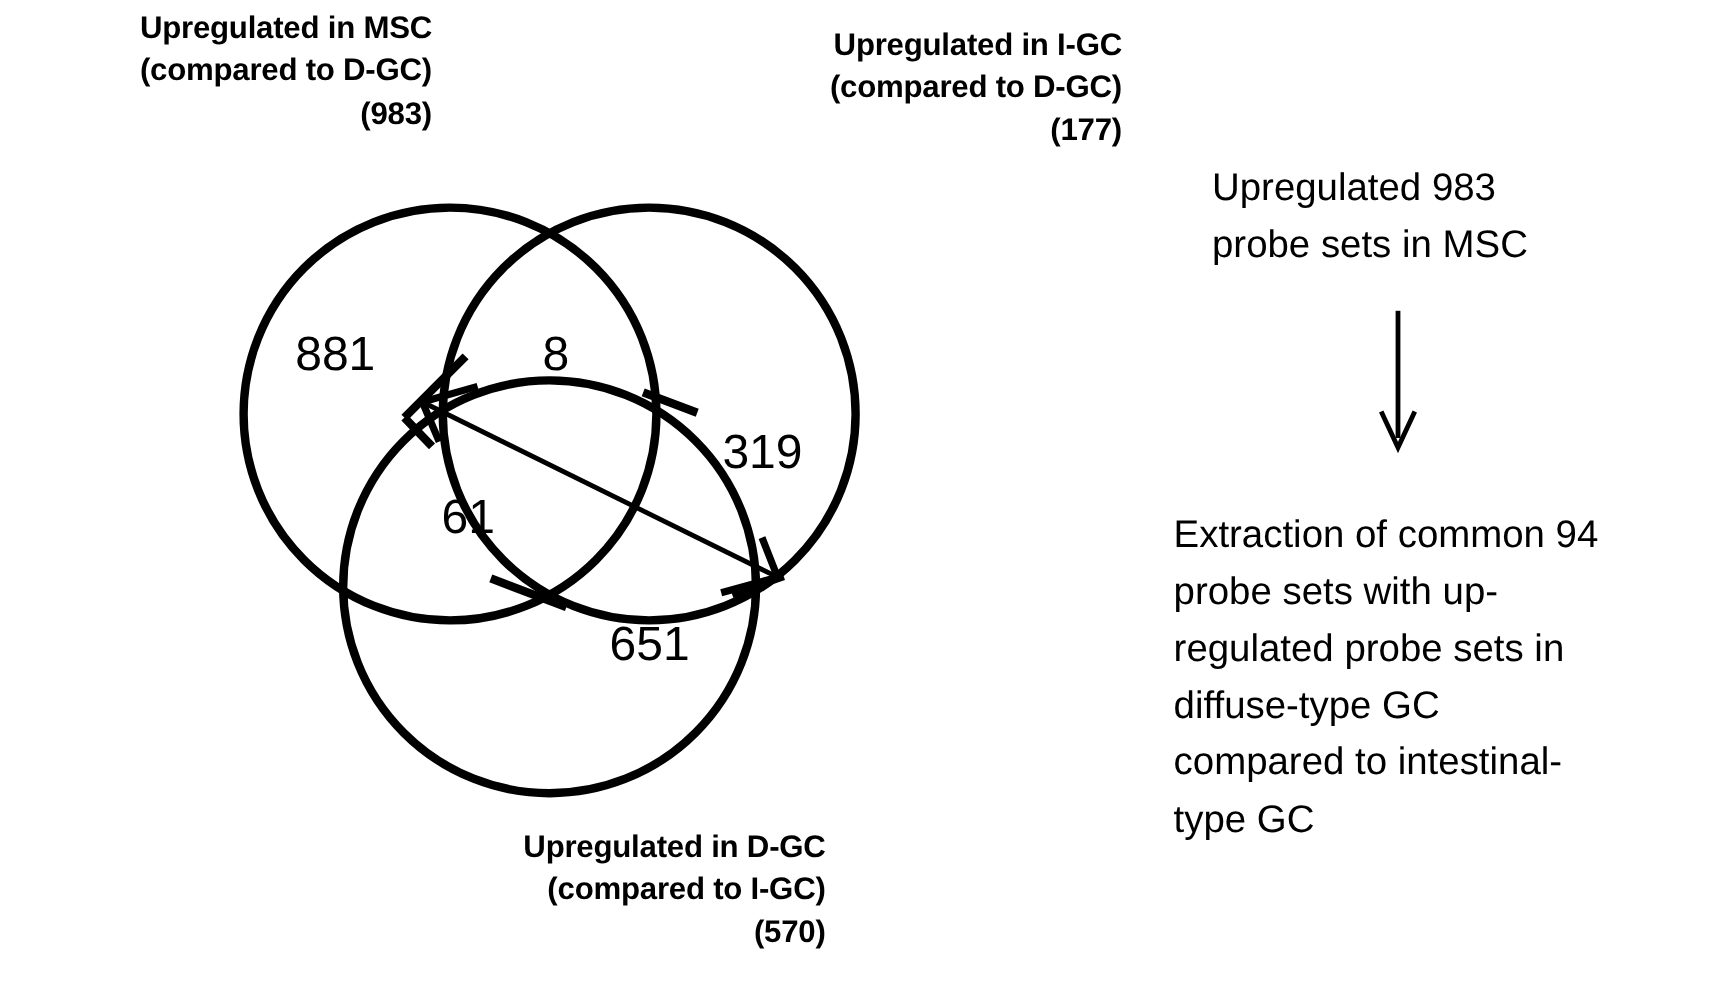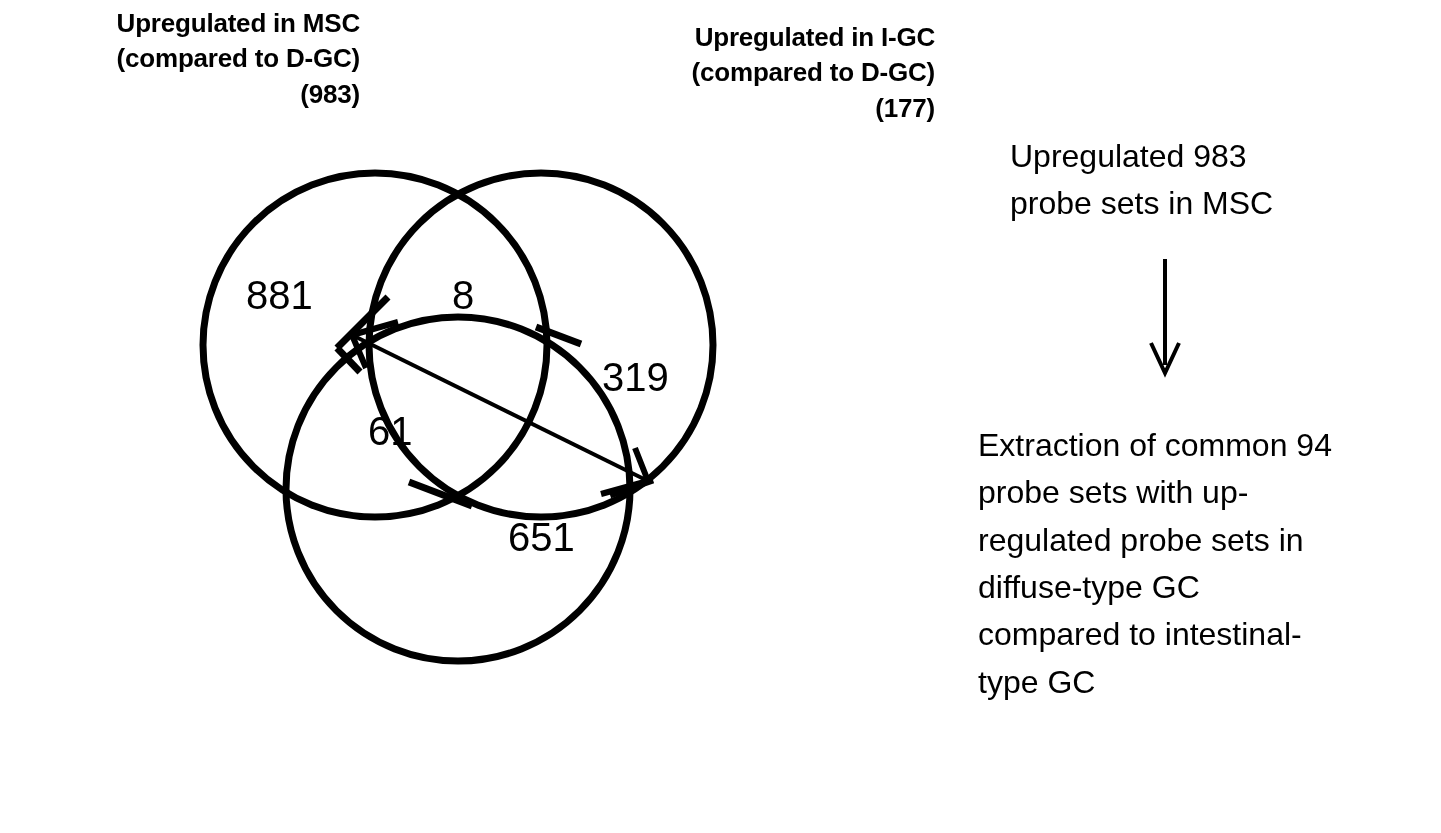--- a/index.html
+++ b/index.html
@@ -91,20 +91,23 @@
 <div id="page">
 
   <div class="venn-label" id="label-msc">Upregulated in MSC
 (compared to D-GC)
 (983)</div>
 
   <div class="venn-label" id="label-igc">Upregulated in I-GC
 (compared to D-GC)
 (177)</div>
 
+  <div class="venn-label" id="label-dgc">Upregulated  in D-GC
+(compared to I-GC)
+(570)</div>
 
   <svg id="venn-svg" viewBox="0 0 960 700">
 
     <circle cx="375" cy="345" r="172" fill="none" stroke="#000" stroke-width="7"></circle>
     <circle cx="541" cy="345" r="172" fill="none" stroke="#000" stroke-width="7"></circle>
     <circle cx="458" cy="489" r="172" fill="none" stroke="#000" stroke-width="7"></circle>
 
     <path d="M 388 297 L 337 348" fill="none" stroke="#000" stroke-width="7" stroke-linecap="butt"></path>
     <path d="M 337 348 L 360 372" fill="none" stroke="#000" stroke-width="7" stroke-linecap="butt"></path>
 

